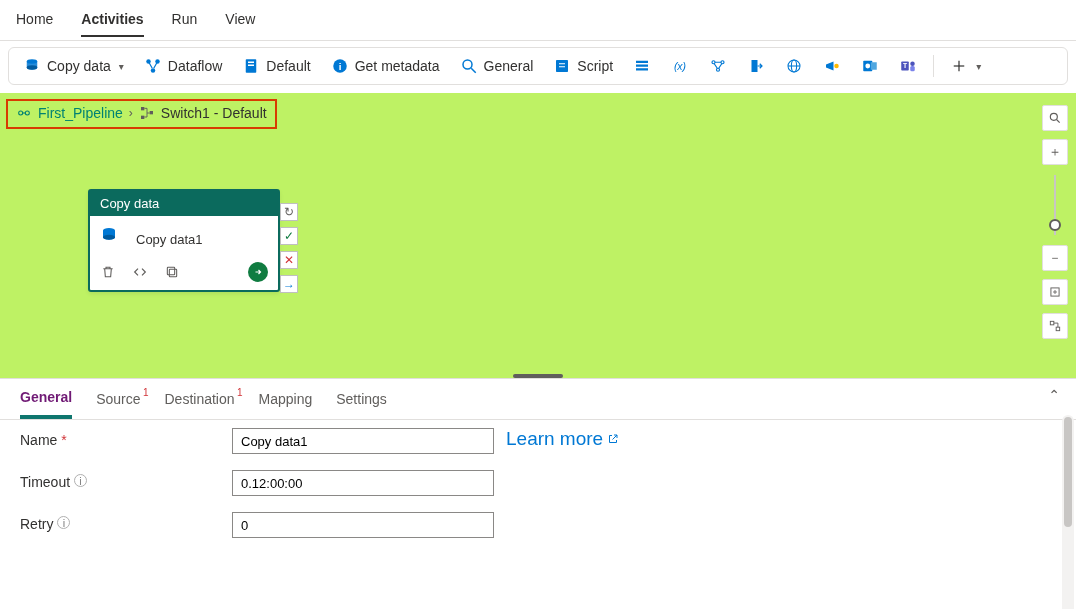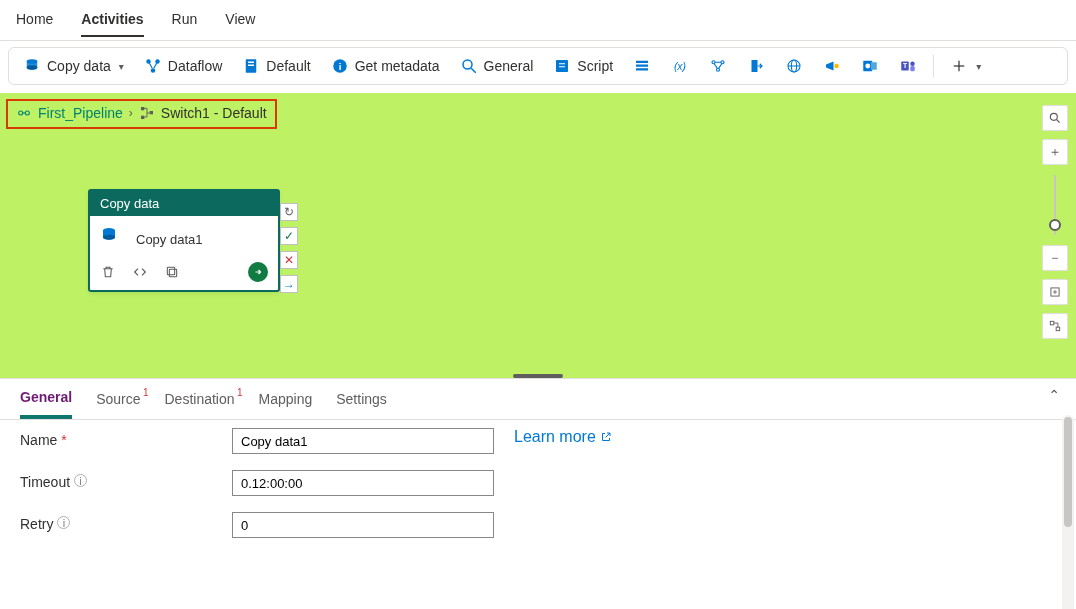--- a/index.html
+++ b/index.html
@@ -58,21 +58,21 @@
   .prop-tab { font-size:14px; color:#605e5c; padding-bottom:10px; cursor:pointer; position:relative; }
   .prop-tab.active { color:#701a75; border-bottom:4px solid #0f766e; font-weight:600; }
   .sup { position:absolute; top:-4px; right:-8px; font-size:10px; color:#d13438; }
   .collapse { position:absolute; right:16px; top:8px; font-size:14px; color:#605e5c; cursor:pointer; }
 
   .frow { display:flex; align-items:flex-start; padding: 8px 20px; gap: 12px; }
   .flabel { width: 200px; font-size:14px; color:#323130; padding-top:4px; display:flex; align-items:flex-start; gap:4px; }
   .req { color:#d13438; }
   .finput { width: 262px; height: 26px; border:1px solid #8a8886; padding: 2px 8px; font-size:13px; font-family:inherit; }
   textarea.finput { height: 56px; resize: both; }
-  .learn-more { color:#0078d4; font-size:16px; display:inline-flex; align-items:center; gap:4px; cursor:pointer; margin-left:8px; }
+  .learn-more { color:#0078d4; font-size:19px; display:inline-flex; align-items:center; gap:4px; cursor:pointer; margin-left:0; }
   .info-circ { font-size:11px; color:#808080; border:1px solid #b0b0b0; border-radius:50%; width:13px; height:13px; display:inline-flex; align-items:center; justify-content:center; }
 
   
   .sb { position:absolute; right:2px; top:36px; width:12px; bottom:4px; }
   .sb-track { position:absolute; inset:0; background:#f3f2f1; border-radius:6px; }
   .sb-thumb { position:absolute; left:2px; right:2px; top:2px; height:110px; background:#c8c6c4; border-radius:4px; }
 </style>
 </head>
 <body>
 

